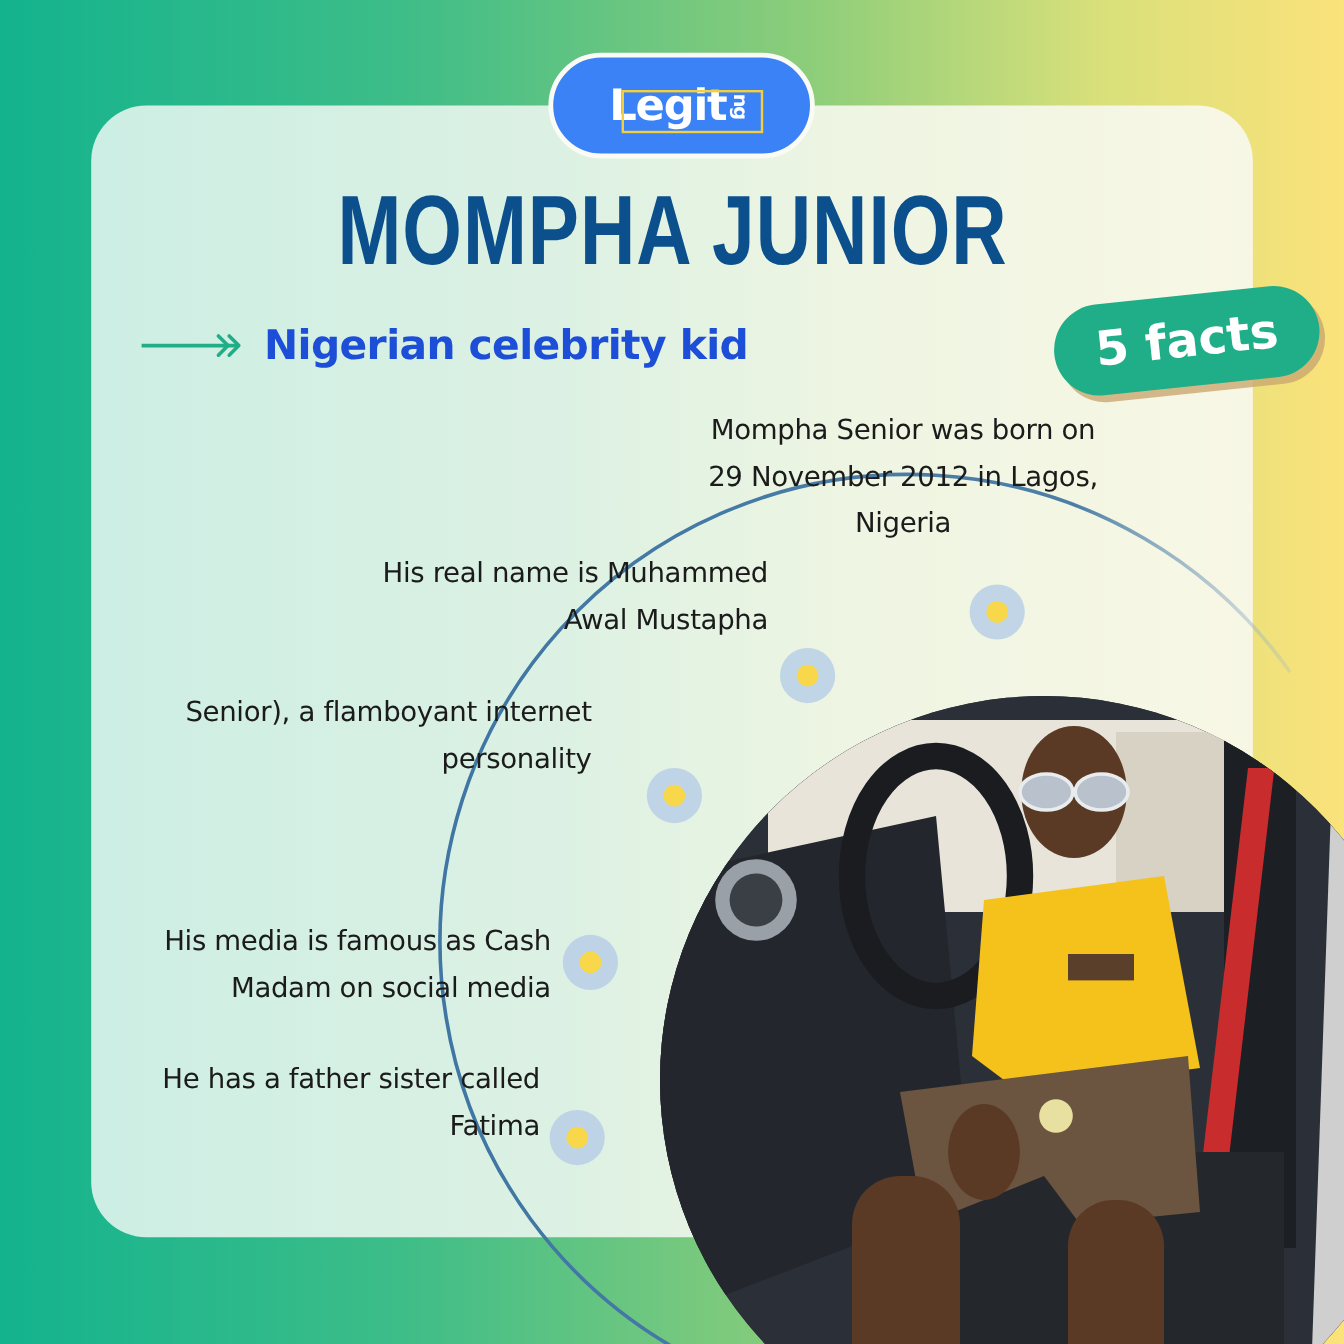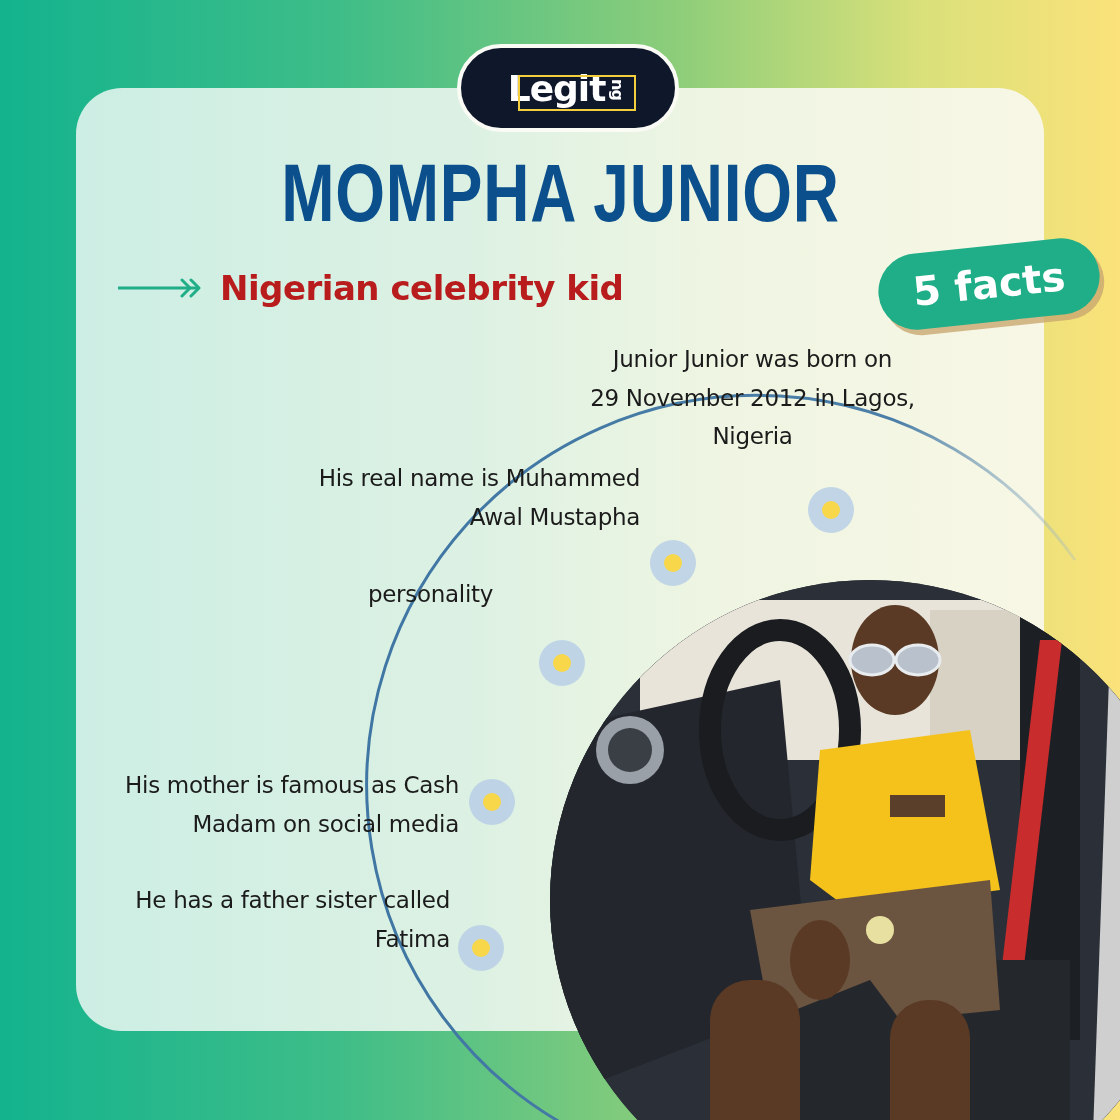--- a/index.html
+++ b/index.html
@@ -8,21 +8,21 @@
       font-family: "Liberation Sans", sans-serif;
       background: linear-gradient(90deg, #13b38e 0%, #3ebd88 30%, #8ccd7a 60%, #d9e07a 82%, #fbe27a 100%);
     }
     .card {
       position: absolute; left: 76px; top: 88px; width: 968px; height: 943px;
       border-radius: 46px;
       background: linear-gradient(90deg, #cdeee4 0%, #dcf1e3 40%, #eef5e2 65%, #f8f7e5 100%);
     }
     .logo {
       position: absolute; left: 457px; top: 44px; width: 222px; height: 88px;
-      background: #0f172a; border: 4px solid #fbfbf6; border-radius: 48px;
+      background: #3b82f6; border: 4px solid #fbfbf6; border-radius: 48px;
       box-sizing: border-box; display: flex; align-items: center; justify-content: center;
     }
     .logo-inner {
       position: relative; font-family: "DejaVu Sans", sans-serif; font-weight: bold;
       color: #fff; font-size: 36px; letter-spacing: -1px; display: flex; align-items: baseline;
     }
     .logo-box {
       position: absolute; left: 10px; top: 7px; width: 118px; height: 36px;
       border: 2px solid #f3cf3e; box-sizing: border-box;
     }
@@ -34,21 +34,21 @@
       position: absolute; left: 0; width: 1120px; top: 146px; text-align: center;
       font-family: "Liberation Sans", sans-serif; font-weight: bold;
       font-size: 82px; color: #0b4f8c; letter-spacing: 1px;
       transform: scaleX(0.78); transform-origin: 562px 0;
     }
     .subtitle-row {
       position: absolute; left: 118px; top: 268px; display: flex; align-items: center;
     }
     .arrow-icon { width: 90px; height: 20px; margin-right: 12px; }
     .subtitle {
-      font-family: "DejaVu Sans", sans-serif; font-weight: bold; font-size: 34px; color: #b91c1c;
+      font-family: "DejaVu Sans", sans-serif; font-weight: bold; font-size: 34px; color: #1d4ed8;
       letter-spacing: -0.5px;
     }
     .badge {
       position: absolute; left: 878px; top: 246px; width: 222px; height: 76px;
       transform: rotate(-6deg); transform-origin: center;
     }
     .badge-shadow {
       position: absolute; left: 4px; top: 6px; right: -4px; bottom: -6px;
       background: #c9a870; border-radius: 40px; opacity: 0.8;
     }
@@ -163,34 +163,35 @@
     <circle cx="492" cy="802" r="23" fill="#b9cfe6" opacity="0.85"></circle>
     <circle cx="492" cy="802" r="9" fill="#f8d84a"></circle>
   </g>
   <g>
     <circle cx="481" cy="948" r="23" fill="#b9cfe6" opacity="0.85"></circle>
     <circle cx="481" cy="948" r="9" fill="#f8d84a"></circle>
   </g>
 </svg>
 
 <div class="fact center" style="left:560px; top:340px; width:385px;">
-  <div>Junior Junior was born on</div>
+  <div>Mompha Senior was born on</div>
   <div>29 November 2012 in Lagos, Nigeria</div>
 </div>
 
 <div class="fact" style="left:280px; top:459px; width:360px;">
   <div>His real name is Muhammed</div>
   <div>Awal Mustapha</div>
 </div>
 
 <div class="fact" style="left:120px; top:575px; width:373px;">
+  <div>Senior), a flamboyant internet</div>
   <div>personality</div>
 </div>
 
 <div class="fact" style="left:90px; top:766px; width:369px;">
-  <div>His mother is famous as Cash</div>
+  <div>His media is famous as Cash</div>
   <div>Madam on social media</div>
 </div>
 
 <div class="fact" style="left:70px; top:881px; width:380px;">
   <div>He has a father sister called</div>
   <div>Fatima</div>
 </div>
 
 </body></html>

